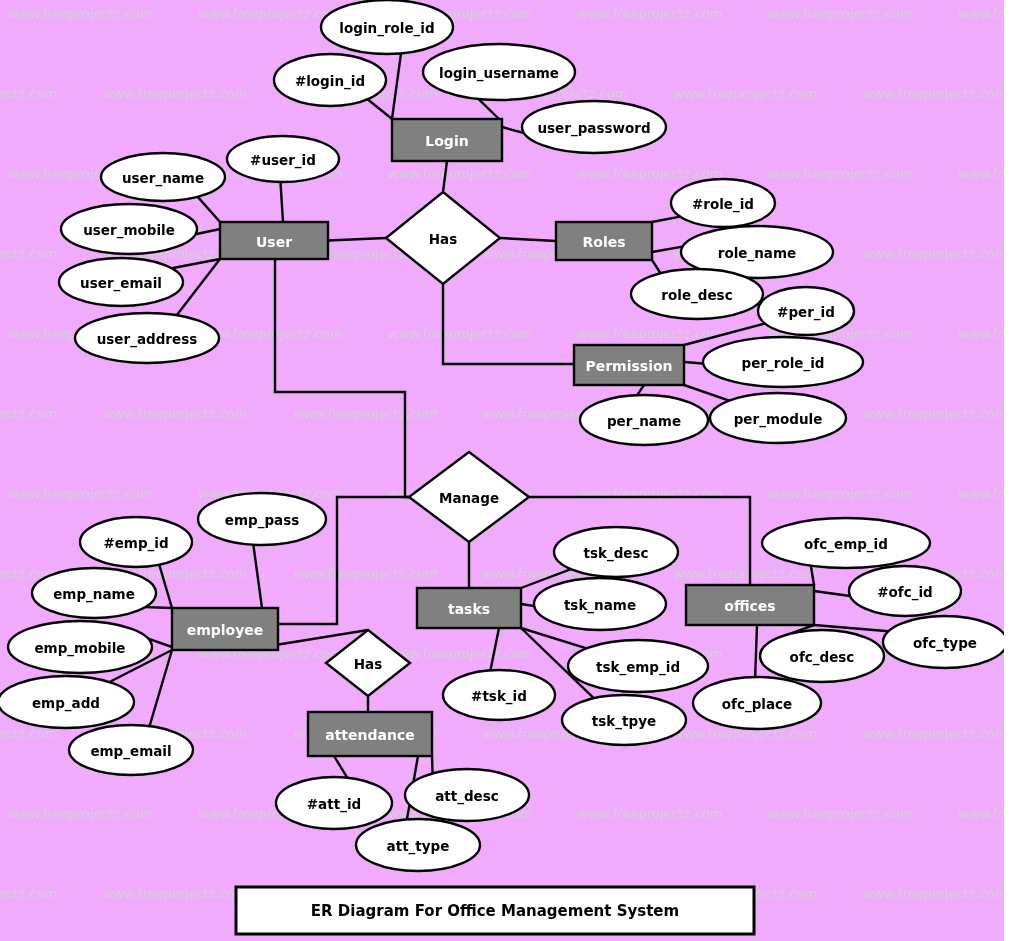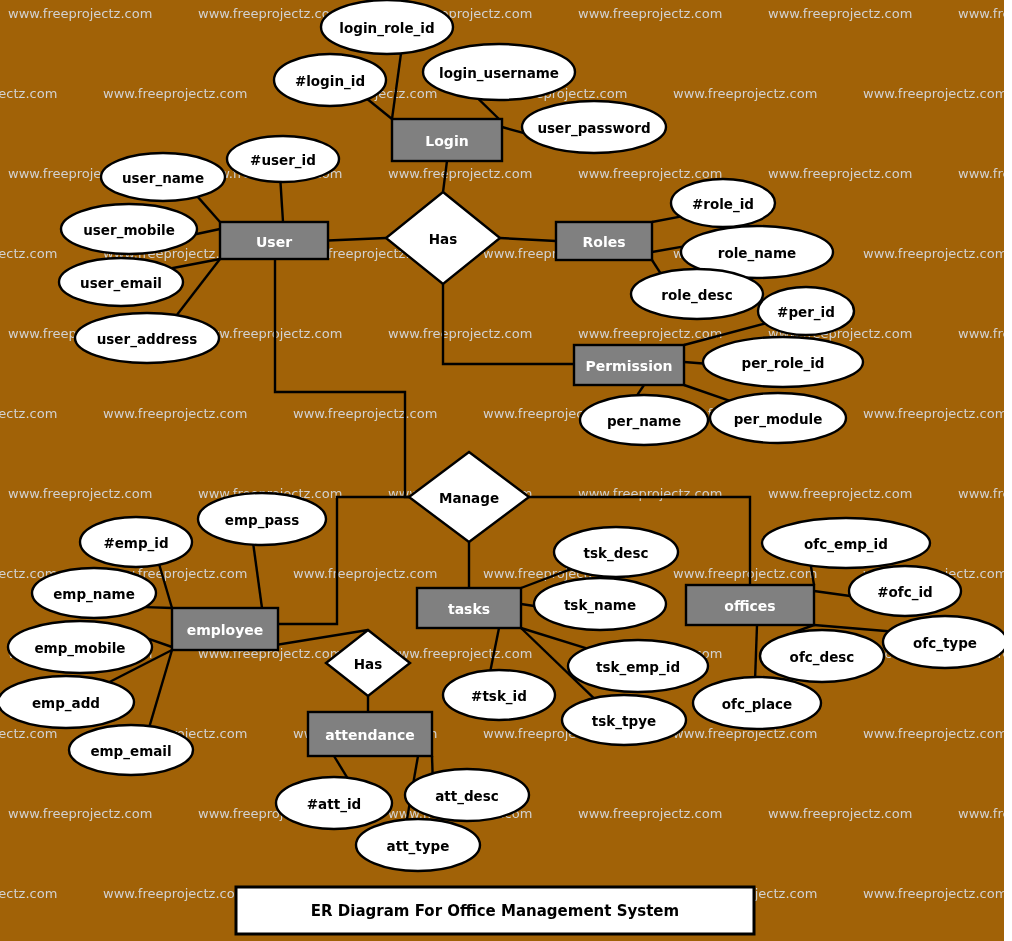--- a/index.html
+++ b/index.html
@@ -8,21 +8,21 @@
     padding: 0;
     background: #ffffff;
   }
   body {
     font-family: "DejaVu Sans", "Liberation Sans", sans-serif;
   }
   #canvas {
     position: relative;
     width: 1004px;
     height: 941px;
-    background: #a16207;
+    background: #f0abfc;
     overflow: hidden;
   }
   svg.layer {
     position: absolute;
     top: 0;
     left: 0;
     width: 1012px;
     height: 941px;
   }
   #watermarks {

